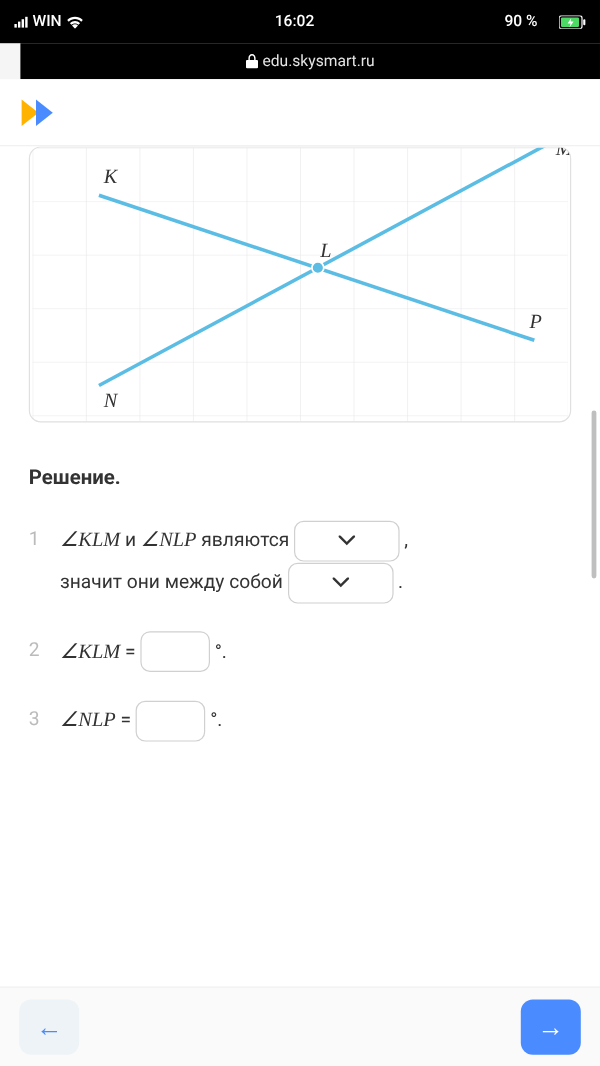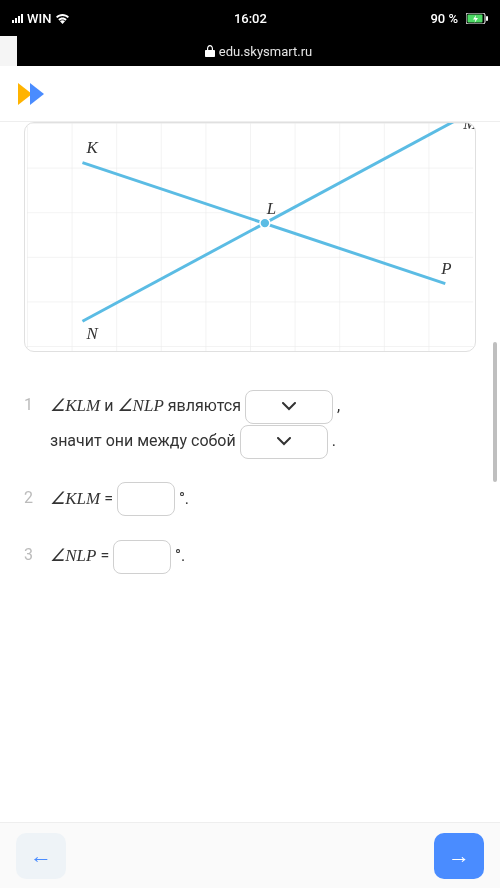--- a/index.html
+++ b/index.html
@@ -17,21 +17,21 @@
       background: #000;
       color: #fff;
       display: flex;
       align-items: center;
       justify-content: space-between;
       padding: 18px 12px;
       font-size: 13px;
       font-weight: 500;
     }
     .status-left { display: flex; align-items: center; gap: 4px; }
-    .status-right { display: flex; align-items: center; gap: 8px; }
+    .status-right { display: flex; align-items: center; gap: 18px; }
     .signal-bars { display: inline-flex; align-items: flex-end; gap: 1px; }
     .signal-bars span { width: 2px; background: #fff; }
     .signal-bars span:nth-child(1){height:3px}
     .signal-bars span:nth-child(2){height:5px}
     .signal-bars span:nth-child(3){height:7px}
     .signal-bars span:nth-child(4){height:9px}
     .url-bar {
       height: 30px;
       background: #000;
       color: #e5e5e5;
@@ -198,20 +198,21 @@
       <line x1="56" y1="200" x2="450" y2="-12" stroke="#5bbce4" stroke-width="3"></line>
       <circle cx="240" cy="101" r="5" fill="#5bbce4" stroke="#fff" stroke-width="1.5"></circle>
       <text x="60" y="30" font-family="Times New Roman" font-style="italic" font-size="17" fill="#333">K</text>
       <text x="440" y="6" font-family="Times New Roman" font-style="italic" font-size="17" fill="#333">M</text>
       <text x="242" y="92" font-family="Times New Roman" font-style="italic" font-size="17" fill="#333">L</text>
       <text x="60" y="218" font-family="Times New Roman" font-style="italic" font-size="17" fill="#333">N</text>
       <text x="418" y="152" font-family="Times New Roman" font-style="italic" font-size="17" fill="#333">P</text>
     </svg>
   </div>
 
+  <div class="solution-title">Решение.</div>
 
   <div class="step">
     <div class="step-num">1</div>
     <div class="step-body">
       <span class="math">∠KLM</span><span> и </span><span class="math">∠NLP</span><span> являются </span>
       <span class="dropdown-box">
         <svg width="14" height="9" viewBox="0 0 14 9">
             <path d="M1 1l6 6 6-6" stroke="#333" stroke-width="2" fill="none" stroke-linecap="round"></path>
           </svg>
       </span>

